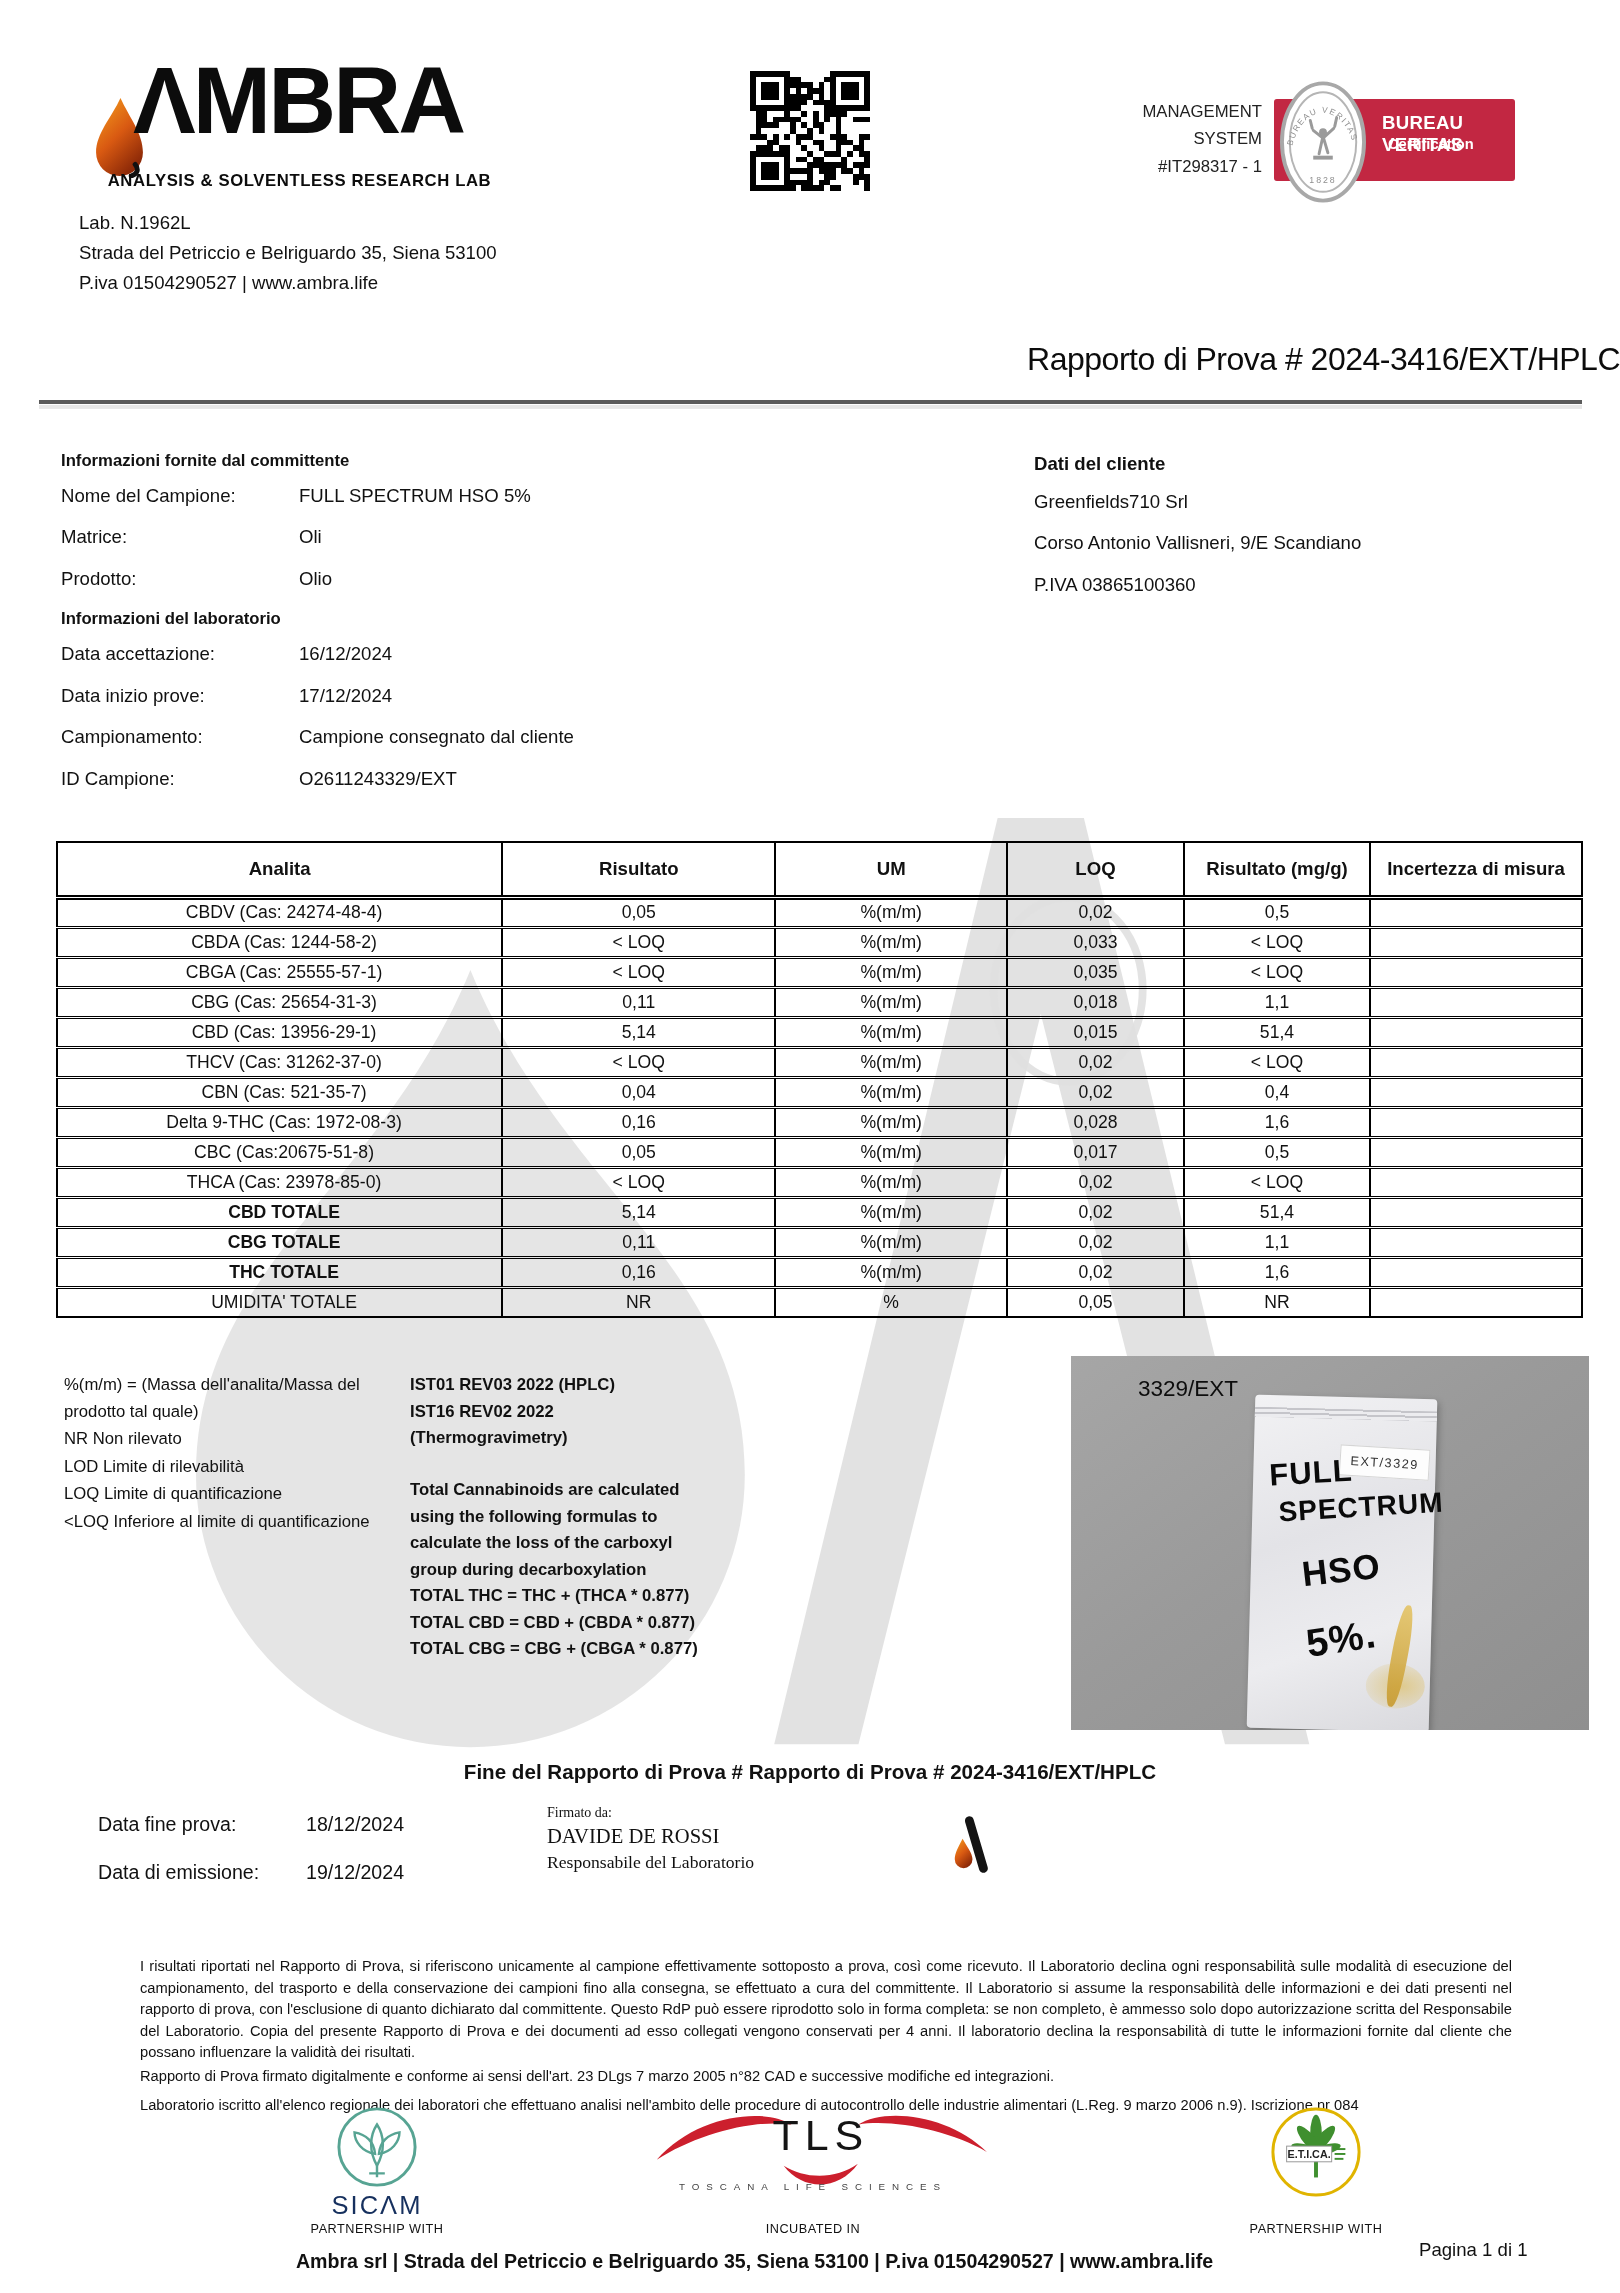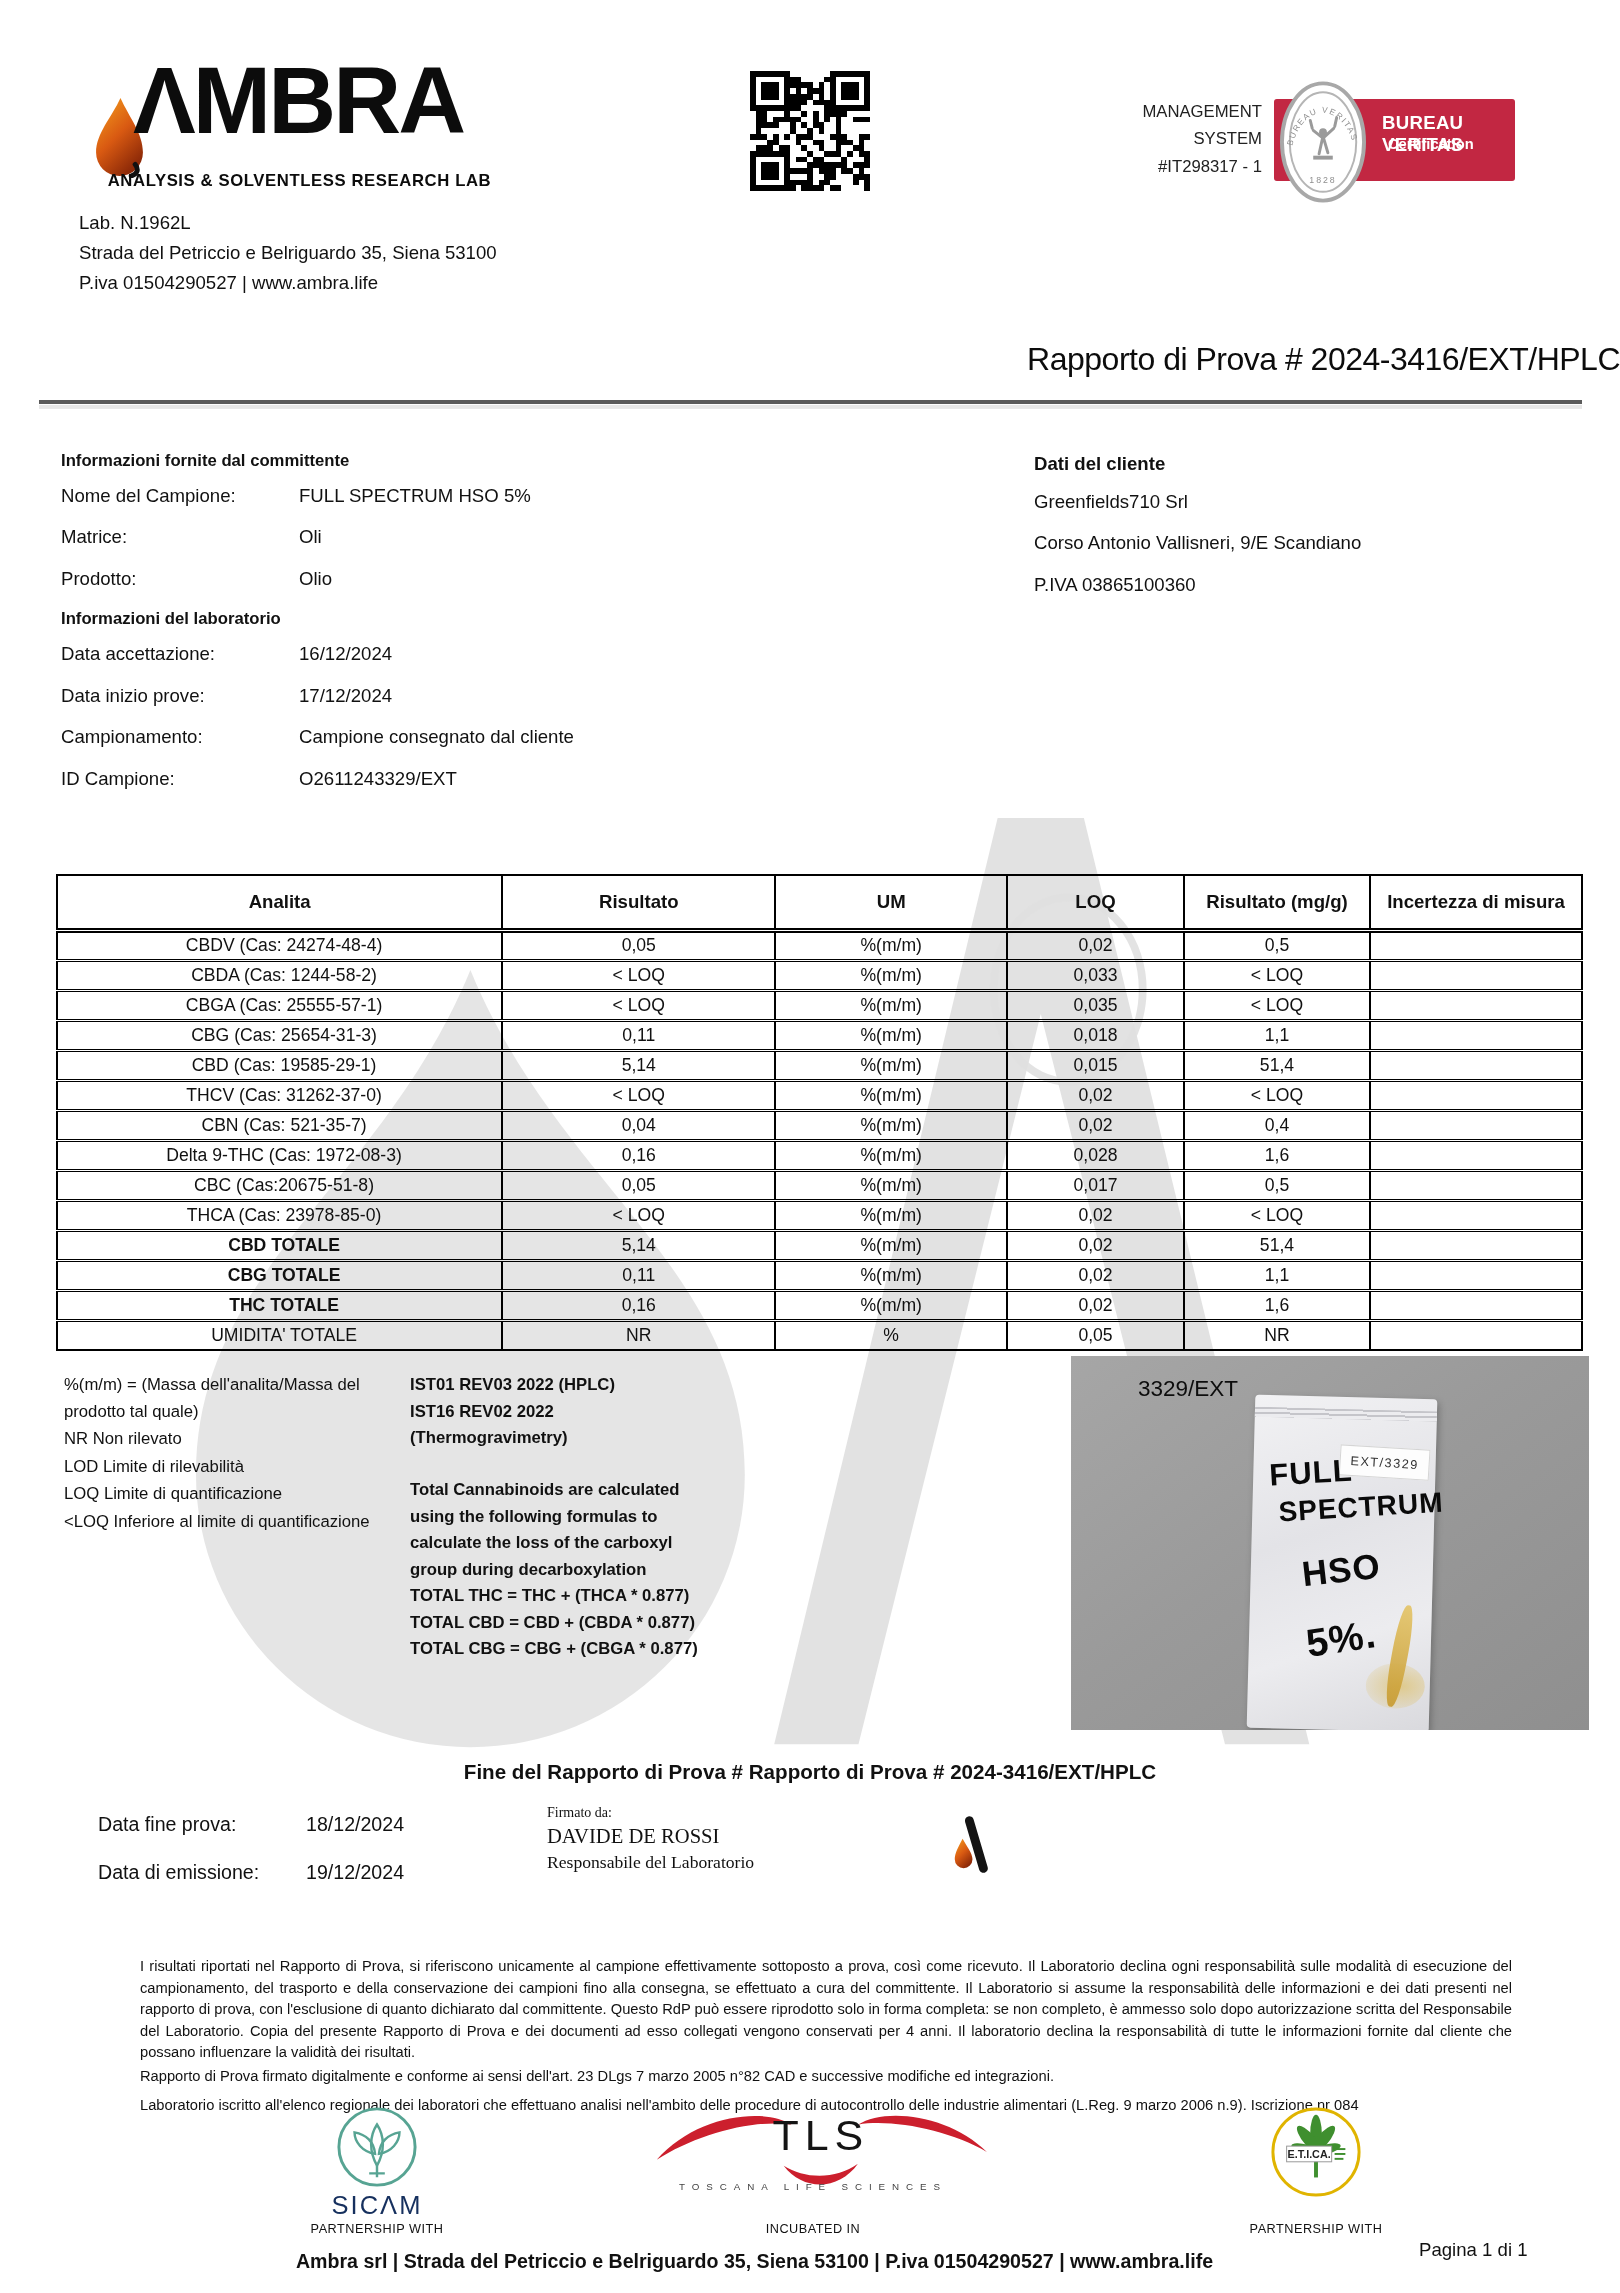--- a/index.html
+++ b/index.html
@@ -72,21 +72,21 @@
   .results-wrap { left:56px; top:841px; width:1527px; z-index:2; }
   table.results {
     width:100%; border-collapse:collapse; table-layout:fixed;
     background:transparent;
   }
   table.results th, table.results td {
     border-left:2px solid #000; border-right:2px solid #000;
     text-align:center; vertical-align:middle;
     overflow:hidden; white-space:nowrap;
   }
-  table.results { border:2.9px solid #000;margin-top:33px; }
+  table.results { border:2.9px solid #000; }
   table.results th {
     height:55px; font-size:18.6px; font-weight:700;
     border-bottom:5.9px double #000;
   }
   table.results td { height:30px; font-size:17.6px; border-bottom:3.9px double #000; }
   table.results tr:last-child td { border-bottom:none; }
   td.col-analita, th.col-analita { text-align:left; padding-left:8.8px; }
   th.col-analita { text-align:center; padding-left:0; }
   tr.total-row td.col-analita { font-weight:700; }
   col.c1{width:29.2%} col.c2{width:17.9%} col.c3{width:15.2%} col.c4{width:11.6%} col.c5{width:12.2%} col.c6{width:13.9%}
@@ -482,21 +482,21 @@
         </tr>
         <tr>
           <td class="col-analita">CBG (Cas: 25654-31-3)</td>
           <td>0,11</td>
           <td>%(m/m)</td>
           <td>0,018</td>
           <td>1,1</td>
           <td></td>
         </tr>
         <tr>
-          <td class="col-analita">CBD (Cas: 19585-29-1)</td>
+          <td class="col-analita">CBD (Cas: 13956-29-1)</td>
           <td>5,14</td>
           <td>%(m/m)</td>
           <td>0,015</td>
           <td>51,4</td>
           <td></td>
         </tr>
         <tr>
           <td class="col-analita">THCV (Cas: 31262-37-0)</td>
           <td>&lt; LOQ</td>
           <td>%(m/m)</td>

